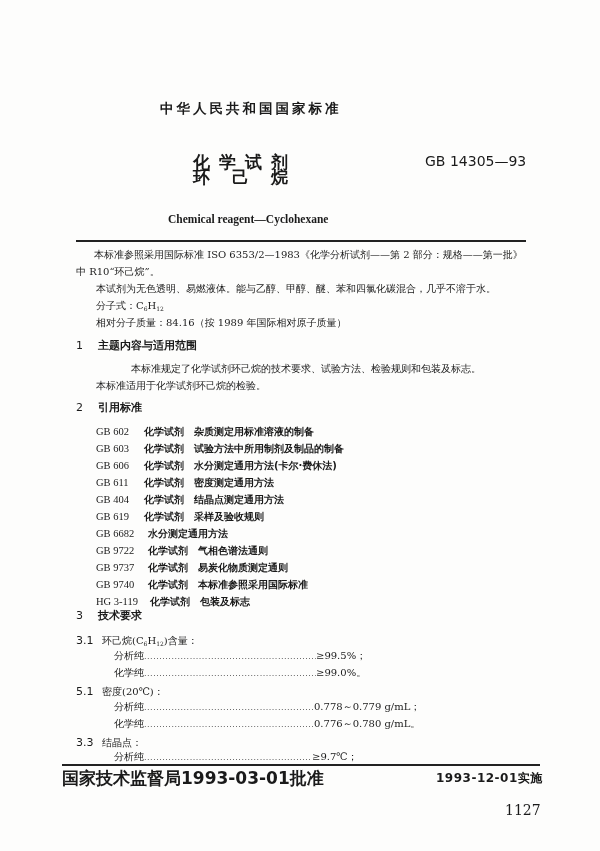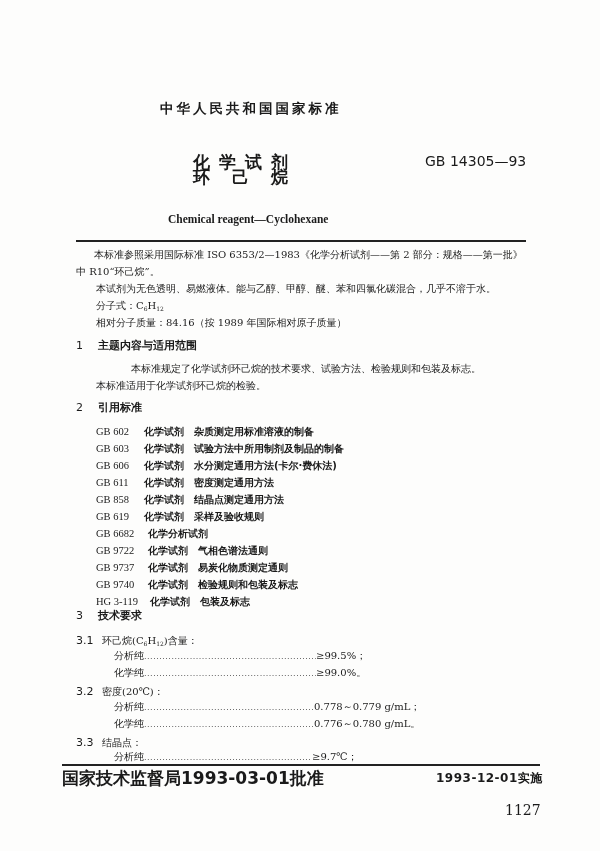--- a/index.html
+++ b/index.html
@@ -58,40 +58,40 @@
 <div class="abs para" style="left:96px; top:377px;">本标准适用于化学试剂环己烷的检验。</div>
 
 <div class="abs sec-head" style="left:76px; top:400px;">
   <span class="sec-num">2</span><span>引用标准</span>
 </div>
 
 <div class="ref-row" style="top:425px;"><span class="ref-code">GB 602</span><span class="ref-cat">化学试剂</span><span class="ref-title">杂质测定用标准溶液的制备</span></div>
 <div class="ref-row" style="top:442px;"><span class="ref-code">GB 603</span><span class="ref-cat">化学试剂</span><span class="ref-title">试验方法中所用制剂及制品的制备</span></div>
 <div class="ref-row" style="top:459px;"><span class="ref-code">GB 606</span><span class="ref-cat">化学试剂</span><span class="ref-title">水分测定通用方法(卡尔·费休法)</span></div>
 <div class="ref-row" style="top:476px;"><span class="ref-code">GB 611</span><span class="ref-cat">化学试剂</span><span class="ref-title">密度测定通用方法</span></div>
-<div class="ref-row" style="top:493px;"><span class="ref-code">GB 858</span><span class="ref-cat">化学试剂</span><span class="ref-title">结晶点测定通用方法</span></div>
+<div class="ref-row" style="top:493px;"><span class="ref-code">GB 404</span><span class="ref-cat">化学试剂</span><span class="ref-title">结晶点测定通用方法</span></div>
 <div class="ref-row" style="top:510px;"><span class="ref-code">GB 619</span><span class="ref-cat">化学试剂</span><span class="ref-title">采样及验收规则</span></div>
-<div class="ref-row" style="top:527px;"><span class="ref-code wide">GB 6682</span><span class="ref-title">化学分析试剂</span></div>
+<div class="ref-row" style="top:527px;"><span class="ref-code wide">GB 6682</span><span class="ref-title">水分测定通用方法</span></div>
 <div class="ref-row" style="top:544px;"><span class="ref-code wide">GB 9722</span><span class="ref-cat">化学试剂</span><span class="ref-title">气相色谱法通则</span></div>
 <div class="ref-row" style="top:561px;"><span class="ref-code wide">GB 9737</span><span class="ref-cat">化学试剂</span><span class="ref-title">易炭化物质测定通则</span></div>
-<div class="ref-row" style="top:578px;"><span class="ref-code wide">GB 9740</span><span class="ref-cat">化学试剂</span><span class="ref-title">检验规则和包装及标志</span></div>
+<div class="ref-row" style="top:578px;"><span class="ref-code wide">GB 9740</span><span class="ref-cat">化学试剂</span><span class="ref-title">本标准参照采用国际标准</span></div>
 <div class="ref-row" style="top:595px;"><span class="ref-code wider">HG 3-119</span><span class="ref-cat">化学试剂</span><span class="ref-title">包装及标志</span></div>
 
 <div class="abs sec-head" style="left:76px; top:608px;">
   <span class="sec-num">3</span><span>技术要求</span>
 </div>
 
 <div class="abs para" style="left:76px; top:632px;">
   <span class="sub-num">3.1</span><span>环己烷(C</span><sub>6</sub><span>H</span><sub>12</sub><span>)含量：</span>
 </div>
 <div class="spec-row" style="top:649px;"><span>分析纯</span><span class="dots" style="width:172px;">··································································</span><span>≥99.5%；</span></div>
 <div class="spec-row" style="top:666px;"><span>化学纯</span><span class="dots" style="width:172px;">··································································</span><span>≥99.0%。</span></div>
 
 <div class="abs para" style="left:76px; top:683px;">
-  <span class="sub-num">3.2</span><span>密度(20℃)：</span>
+  <span class="sub-num">5.1</span><span>密度(20℃)：</span>
 </div>
 <div class="spec-row" style="top:700px;"><span>分析纯</span><span class="dots" style="width:170px;">··································································</span><span>0.778～0.779 g/mL；</span></div>
 <div class="spec-row" style="top:717px;"><span>化学纯</span><span class="dots" style="width:170px;">··································································</span><span>0.776～0.780 g/mL。</span></div>
 
 <div class="abs para" style="left:76px; top:734px;">
   <span class="sub-num">3.3</span><span>结晶点：</span>
 </div>
 <div class="spec-row" style="top:750px;"><span>分析纯</span><span class="dots" style="width:168px;">··································································</span><span>≥9.7℃；</span></div>
 
 <div class="rule" style="left:62px; top:764px; width:478px;"></div>

